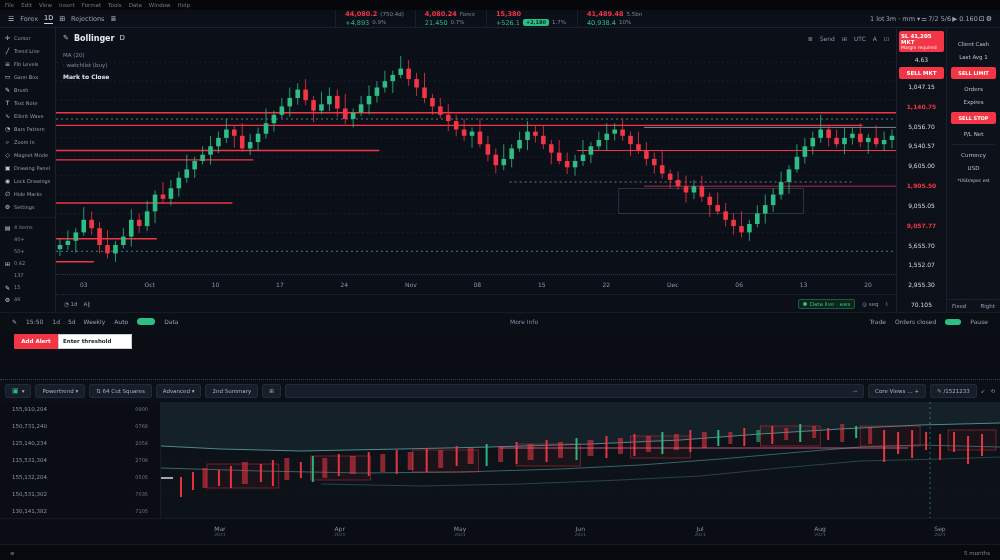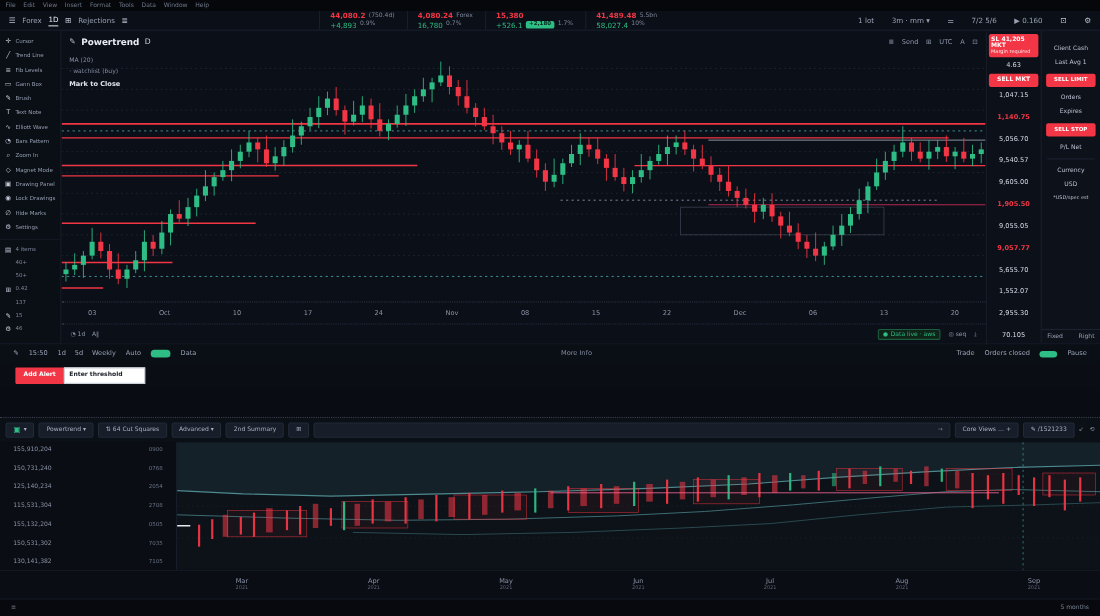--- a/index.html
+++ b/index.html
@@ -16,21 +16,21 @@
   .tb-left { display:flex; align-items:center; gap:6px; padding:0 8px; color:#98a1b3; }
   .tb-ico { font-size:7px; color:#b9c1d0; }
   .tb-tf { color:#e3e7ef; border-bottom:1px solid #d1d4dc; padding-bottom:1px; }
   .tickers { display:flex; align-items:center; gap:2px; flex:1; justify-content:center; }
   .tk { display:flex; flex-direction:column; line-height:1.25; padding:0 9px; border-left:1px solid #181e2b;justify-content:center; }
   .tk-r1, .tk-r2 { display:flex; gap:3px; align-items:center; }
   .tk-main { color:#f23645; font-weight:bold; }
   .tk-sub { color:#2ebd85; }
   .tk-lbl { color:#7d8699; font-size:5.5px; }
   .tk-badge { background:#2ebd85; color:#06281a; font-size:5px; border-radius:2px; padding:0 3px; font-weight:bold; }
-  .tb-right { display:flex; align-items:center; gap:16px; padding:0 8px; color:#98a1b3; }
+  .tb-right { display:flex; align-items:center; gap:1px; padding:0 8px; color:#98a1b3; }
 
   
   .main { height:284px; display:flex; }
 
   .tools { width:56px; background:#0a0e15; border-right:1px solid #1b202c; padding-top:3px; font-size:5px; color:#959eb0; overflow:hidden; }
   .tool { height:13px; display:flex; align-items:center; gap:3px; padding-left:4px; white-space:nowrap; }
   .tool .ti { width:7px; font-size:6px; color:#c3cad8; text-align:center; }
   .tools-foot { margin-top:4px; border-top:1px solid #161b26; padding-top:3px; }
   .tools-foot .tool { height:12px; color:#7d8699; }
 
@@ -142,41 +142,41 @@
             <span class="tk-sub">+4,893</span>
             <span class="tk-lbl">0.9%</span>
           </div>
         </div>
         <div class="tk">
           <div class="tk-r1">
             <span class="tk-main">4,080.24</span>
             <span class="tk-lbl">Forex</span>
           </div>
           <div class="tk-r2">
-            <span class="tk-sub">16,780</span>
+            <span class="tk-sub">21,450</span>
             <span class="tk-lbl">0.7%</span>
           </div>
         </div>
         <div class="tk">
           <div class="tk-r1">
             <span class="tk-main">15,380</span>
           </div>
           <div class="tk-r2">
             <span class="tk-sub">+526.1</span>
             <span class="tk-badge">+2,180</span>
             <span class="tk-lbl">1.7%</span>
           </div>
         </div>
         <div class="tk">
           <div class="tk-r1">
             <span class="tk-main">41,489.48</span>
             <span class="tk-lbl">5.5bn</span>
           </div>
           <div class="tk-r2">
-            <span class="tk-sub">58,027.4</span>
+            <span class="tk-sub">40,938.4</span>
             <span class="tk-lbl">10%</span>
           </div>
         </div>
       </div>
     <div class="tb-right" id="topbar-right">
         <span>1 lot</span>
         <span>3m · mm ▾</span>
         <span>⚌</span>
         <span>7/2 5/6</span>
         <span>▶ 0.160</span>
@@ -272,21 +272,21 @@
           <div class="tool">
             <span class="ti">⚙</span>
             <span>46</span>
           </div>
         </div>
       </div>
 
     <div class="chartwrap">
       <div class="chead">
         <span class="tb-ico">✎</span>
-        <span class="ct">Powertrend</span>
+        <span class="ct">Bollinger</span>
         <span class="ctf">D</span>
         <div class="chead-r">
           <span>≣</span>
           <span>Send</span>
           <span>⊞</span>
           <span>UTC</span>
           <span>A</span>
           <span>⊡</span>
         </div>
       </div>

